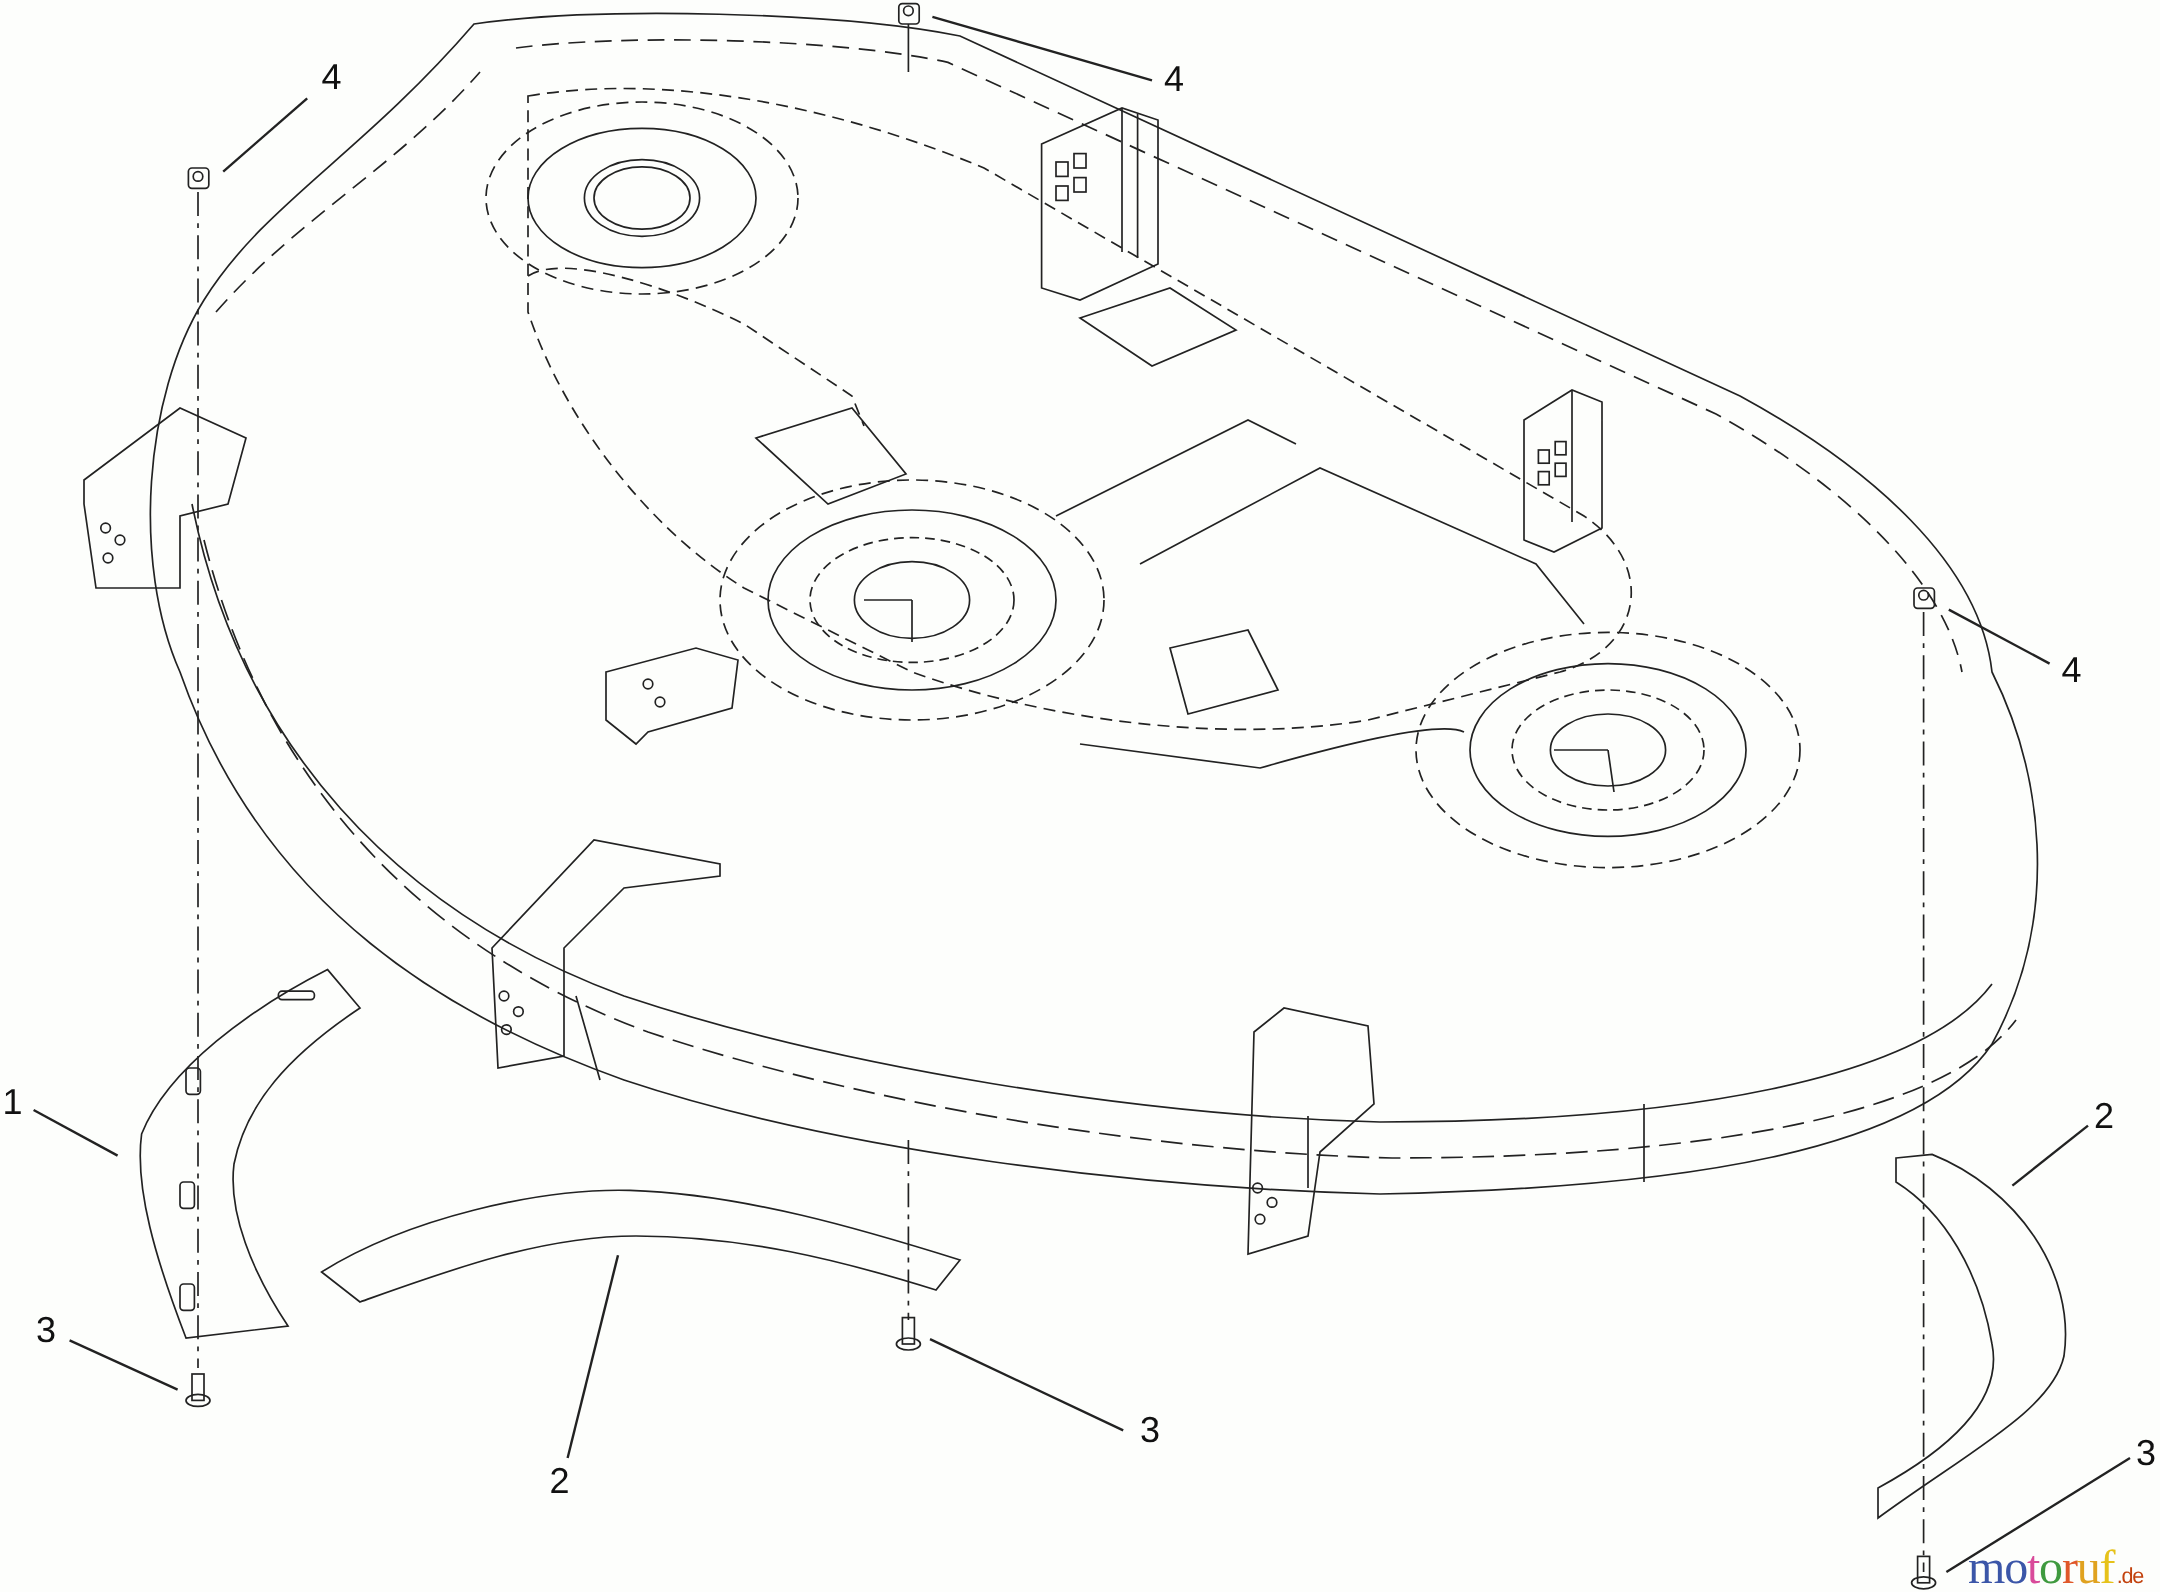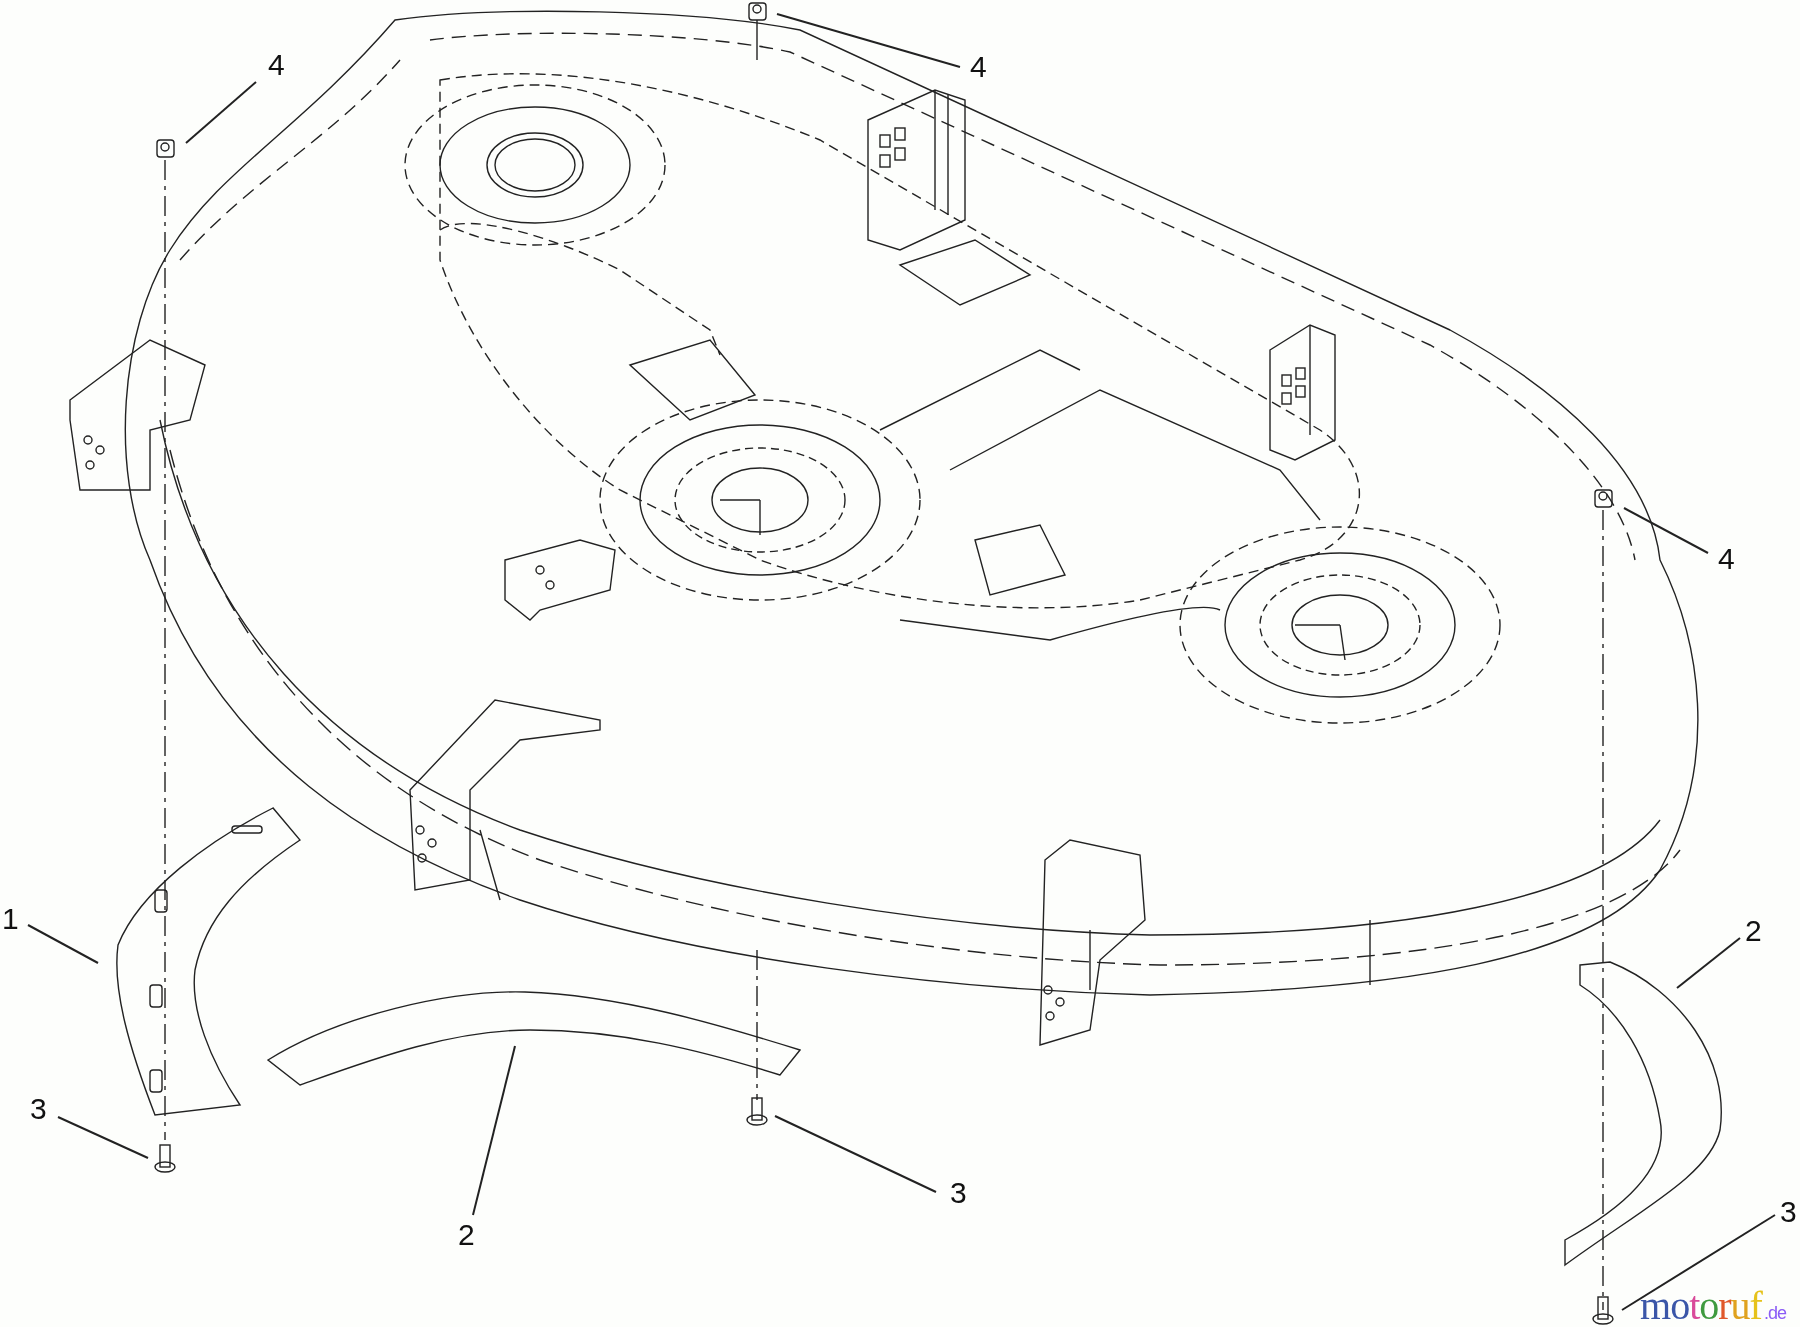--- a/index.html
+++ b/index.html
@@ -1,21 +1,21 @@
 <!DOCTYPE html>
 <html><head>
 <meta charset="utf-8">
 <style>
   html,body{margin:0;padding:0;background:#fdfefc;}
   #stage{position:relative;width:1800px;height:1327px;background:#fdfefc;overflow:hidden;}
   svg{position:absolute;left:0;top:0;}
   .callout{position:absolute;font-family:"Liberation Sans",sans-serif;font-size:30px;color:#111;line-height:1;}
   .wm{position:absolute;left:1640px;top:1282px;font-family:"Liberation Serif",serif;font-size:40px;letter-spacing:-1px;white-space:nowrap;}
   .wm span{display:inline-block;}
-  .wm .de{font-size:18px;color:#8b5cf6;font-family:"Liberation Sans",sans-serif;margin-left:2px;}
+  .wm .de{font-size:18px;color:#c2410c;font-family:"Liberation Sans",sans-serif;margin-left:2px;}
 </style>
 </head>
 <body>
 
 <div id="stage">
   <svg width="1800" height="1327" viewBox="0 0 1800 1327" fill="none" stroke="#222" stroke-width="1.4">
 
     <path d="M395 20 C500 5 700 10 800 30 L1450 330 C1560 390 1650 470 1660 560
       C1700 640 1720 760 1660 870 C1600 960 1400 990 1150 995 C950 990 700 960 520 900
       C380 850 220 760 150 560 C110 470 120 330 170 250 C220 170 300 130 395 20 Z"></path>

